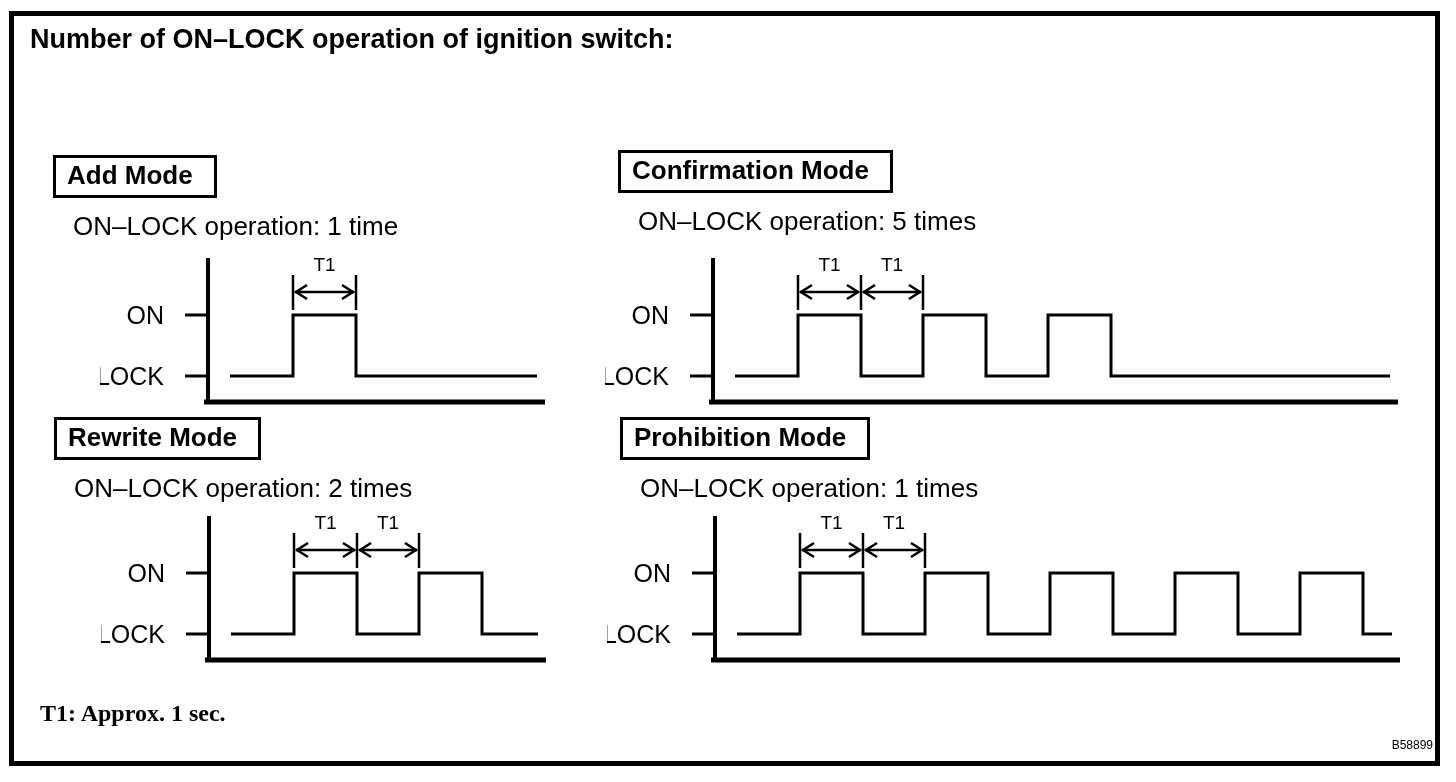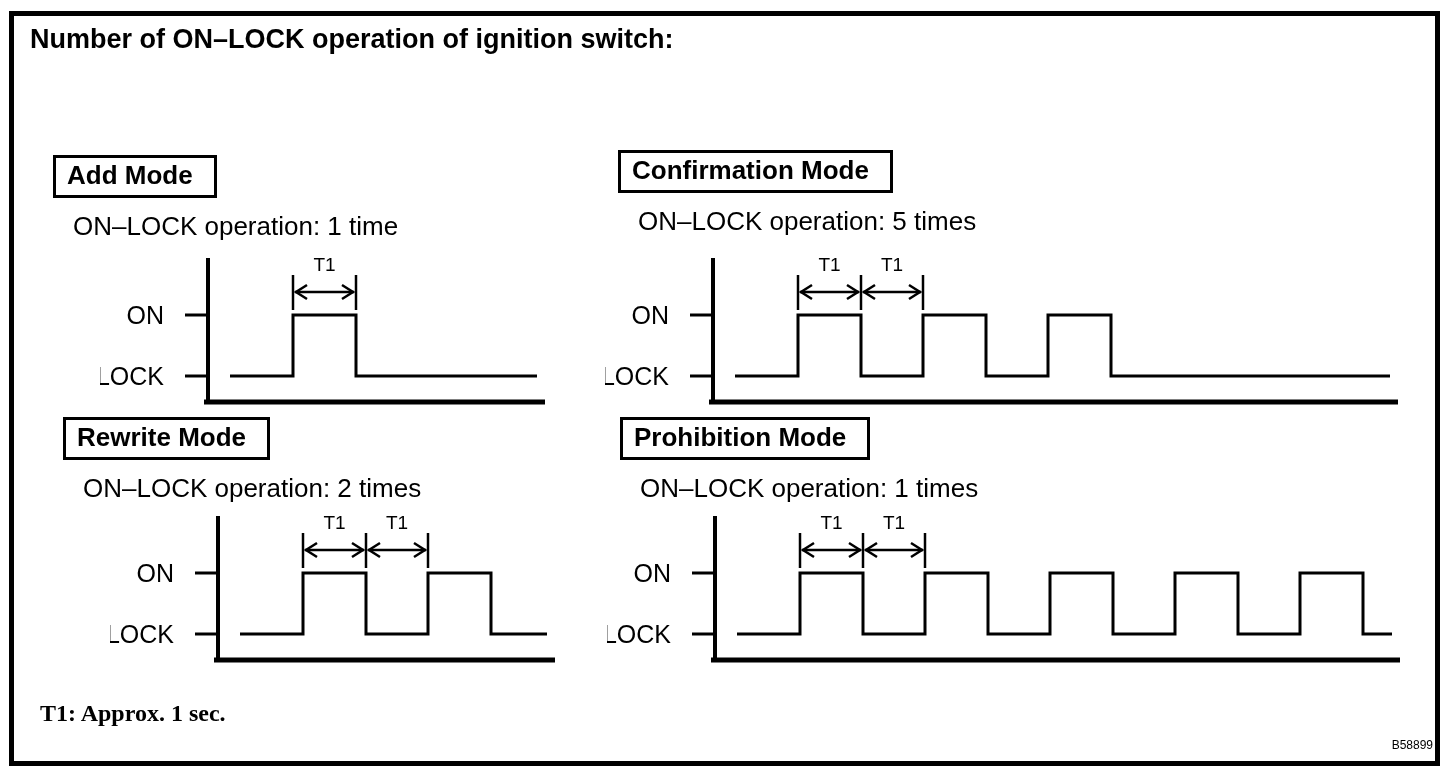--- a/index.html
+++ b/index.html
@@ -28,21 +28,21 @@
     position: absolute;
     left: 30px;
     top: 24px;
     font-size: 27px;
     font-weight: bold;
     white-space: nowrap;
   }
   .panel { position: absolute; }
   .panel.p1 { left: 53px;  top: 155px; }
   .panel.p2 { left: 618px; top: 150px; text-decoration: underline; }
-  .panel.p3 { left: 63px;  top: 417px; }
+  .panel.p3 { left: 54px;  top: 417px; }
   .panel.p4 { left: 620px; top: 417px; }
   .mode-box {
     display: inline-block;
     border: 3px solid #000;
     padding: 2px 21px 4px 11px;
     font-size: 26px;
     font-weight: bold;
     white-space: nowrap;
     background: #fff;
   }

